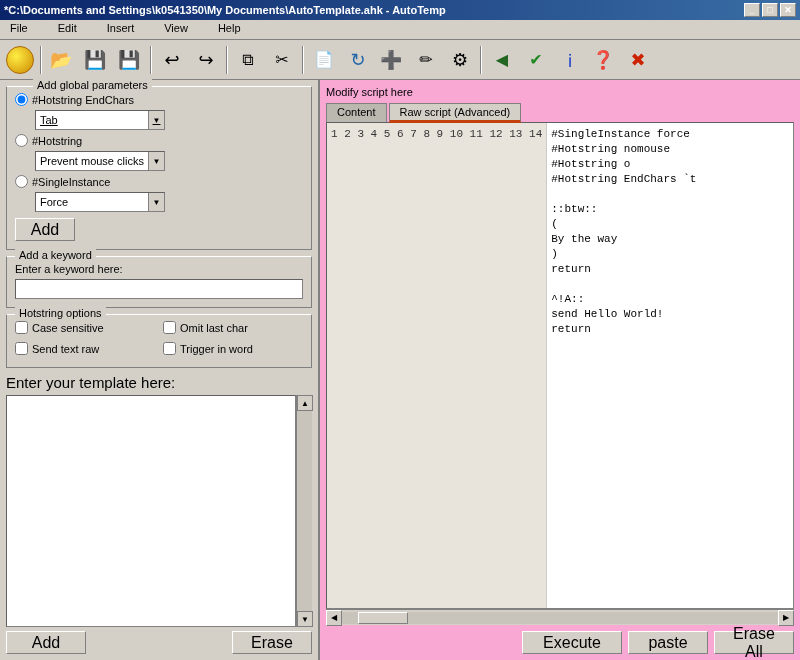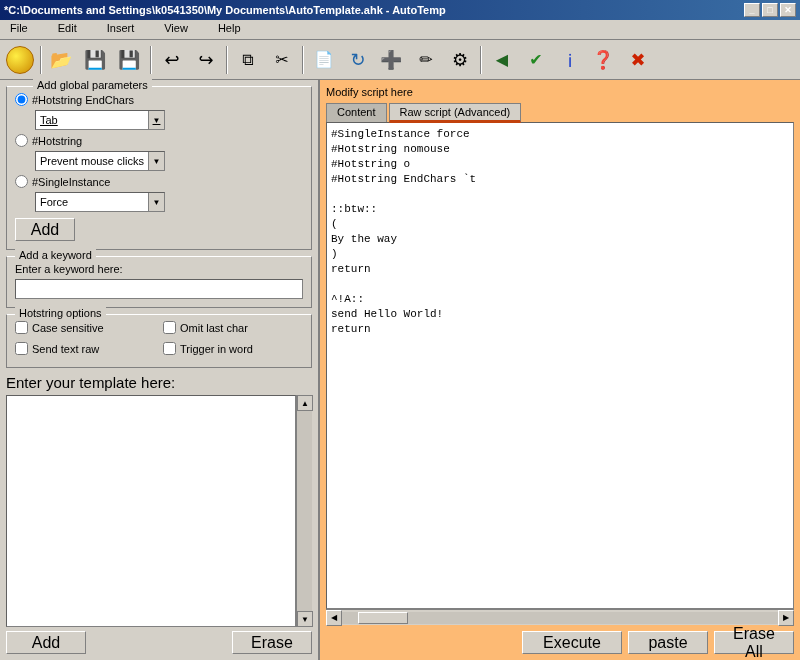--- a/index.html
+++ b/index.html
@@ -235,21 +235,21 @@
     .bottom-btns {
       display: flex;
       justify-content: space-between;
       gap: 8px;
       margin-top: 4px;
     }
 
     
     .right-panel {
       flex: 1;
-      background: #fdba74;
+      background: #f9a8d4;
       padding: 6px;
       display: flex;
       flex-direction: column;
     }
 
     .right-panel-title {
       font-size: 11px;
       margin-bottom: 4px;
     }
 
@@ -576,20 +576,35 @@
 
   <div class="right-panel">
     <div class="right-panel-title">Modify script here</div>
 
     <div class="tabs">
       <div class="tab">Content</div>
       <div class="tab active">Raw script (Advanced)</div>
     </div>
 
     <div class="code-area-wrapper">
+      <div class="line-numbers" id="line-nums">1
+2
+3
+4
+5
+6
+7
+8
+9
+10
+11
+12
+13
+14
+</div>
       <div class="code-content" id="code-content">#SingleInstance force
 #Hotstring nomouse
 #Hotstring o
 #Hotstring EndChars `t
  
 ::btw::
 (
 By the way
 )
 return

